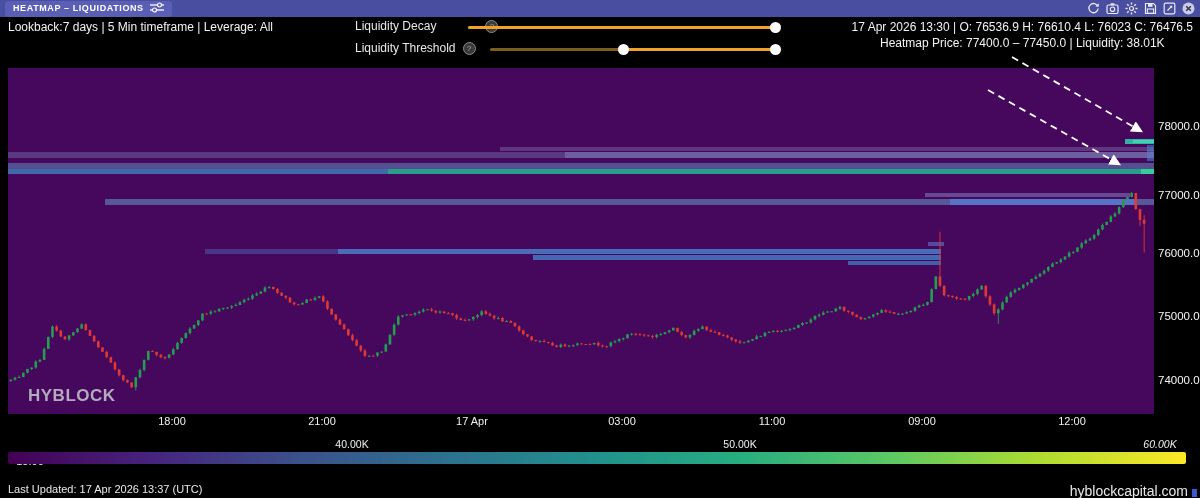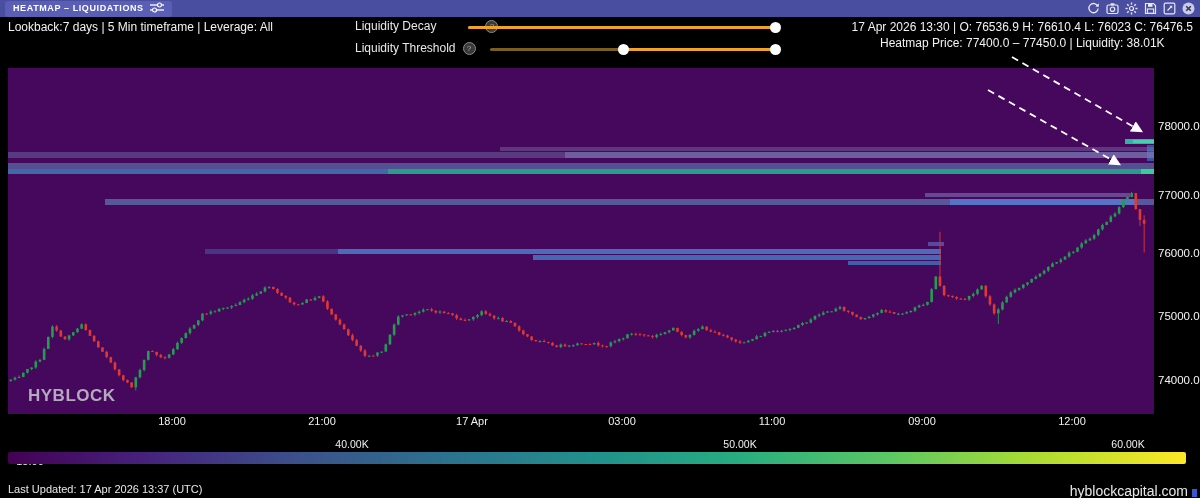--- a/index.html
+++ b/index.html
@@ -734,20 +734,20 @@
       </marker>
     </defs>
   <line x1="1012" y1="57" x2="1141" y2="131" stroke="#fff" stroke-width="1.8" stroke-dasharray="7 5" marker-end="url(#arr)"></line>
       <line x1="988" y1="90" x2="1119" y2="164" stroke="#fff" stroke-width="1.8" stroke-dasharray="7 5" marker-end="url(#arr)"></line>
     </svg>
 
   <div class="colorbar"></div>
   <div>
       <div class="cb-label" style="left: 352px;">40.00K</div>
       <div class="cb-label" style="left: 740px;">50.00K</div>
-      <div class="cb-label" style="left: 1128px;">60.00K</div>
+      <div class="cb-label" style="left: 1160px; font-style: italic;">60.00K</div>
     </div>
 
   <div class="footer-left">Last Updated: 17 Apr 2026 13:37 (UTC)</div>
   <div class="footer-right">hyblockcapital.com</div>
   <div class="corner-mark"></div>
 
 </div>
 
 </body></html>

